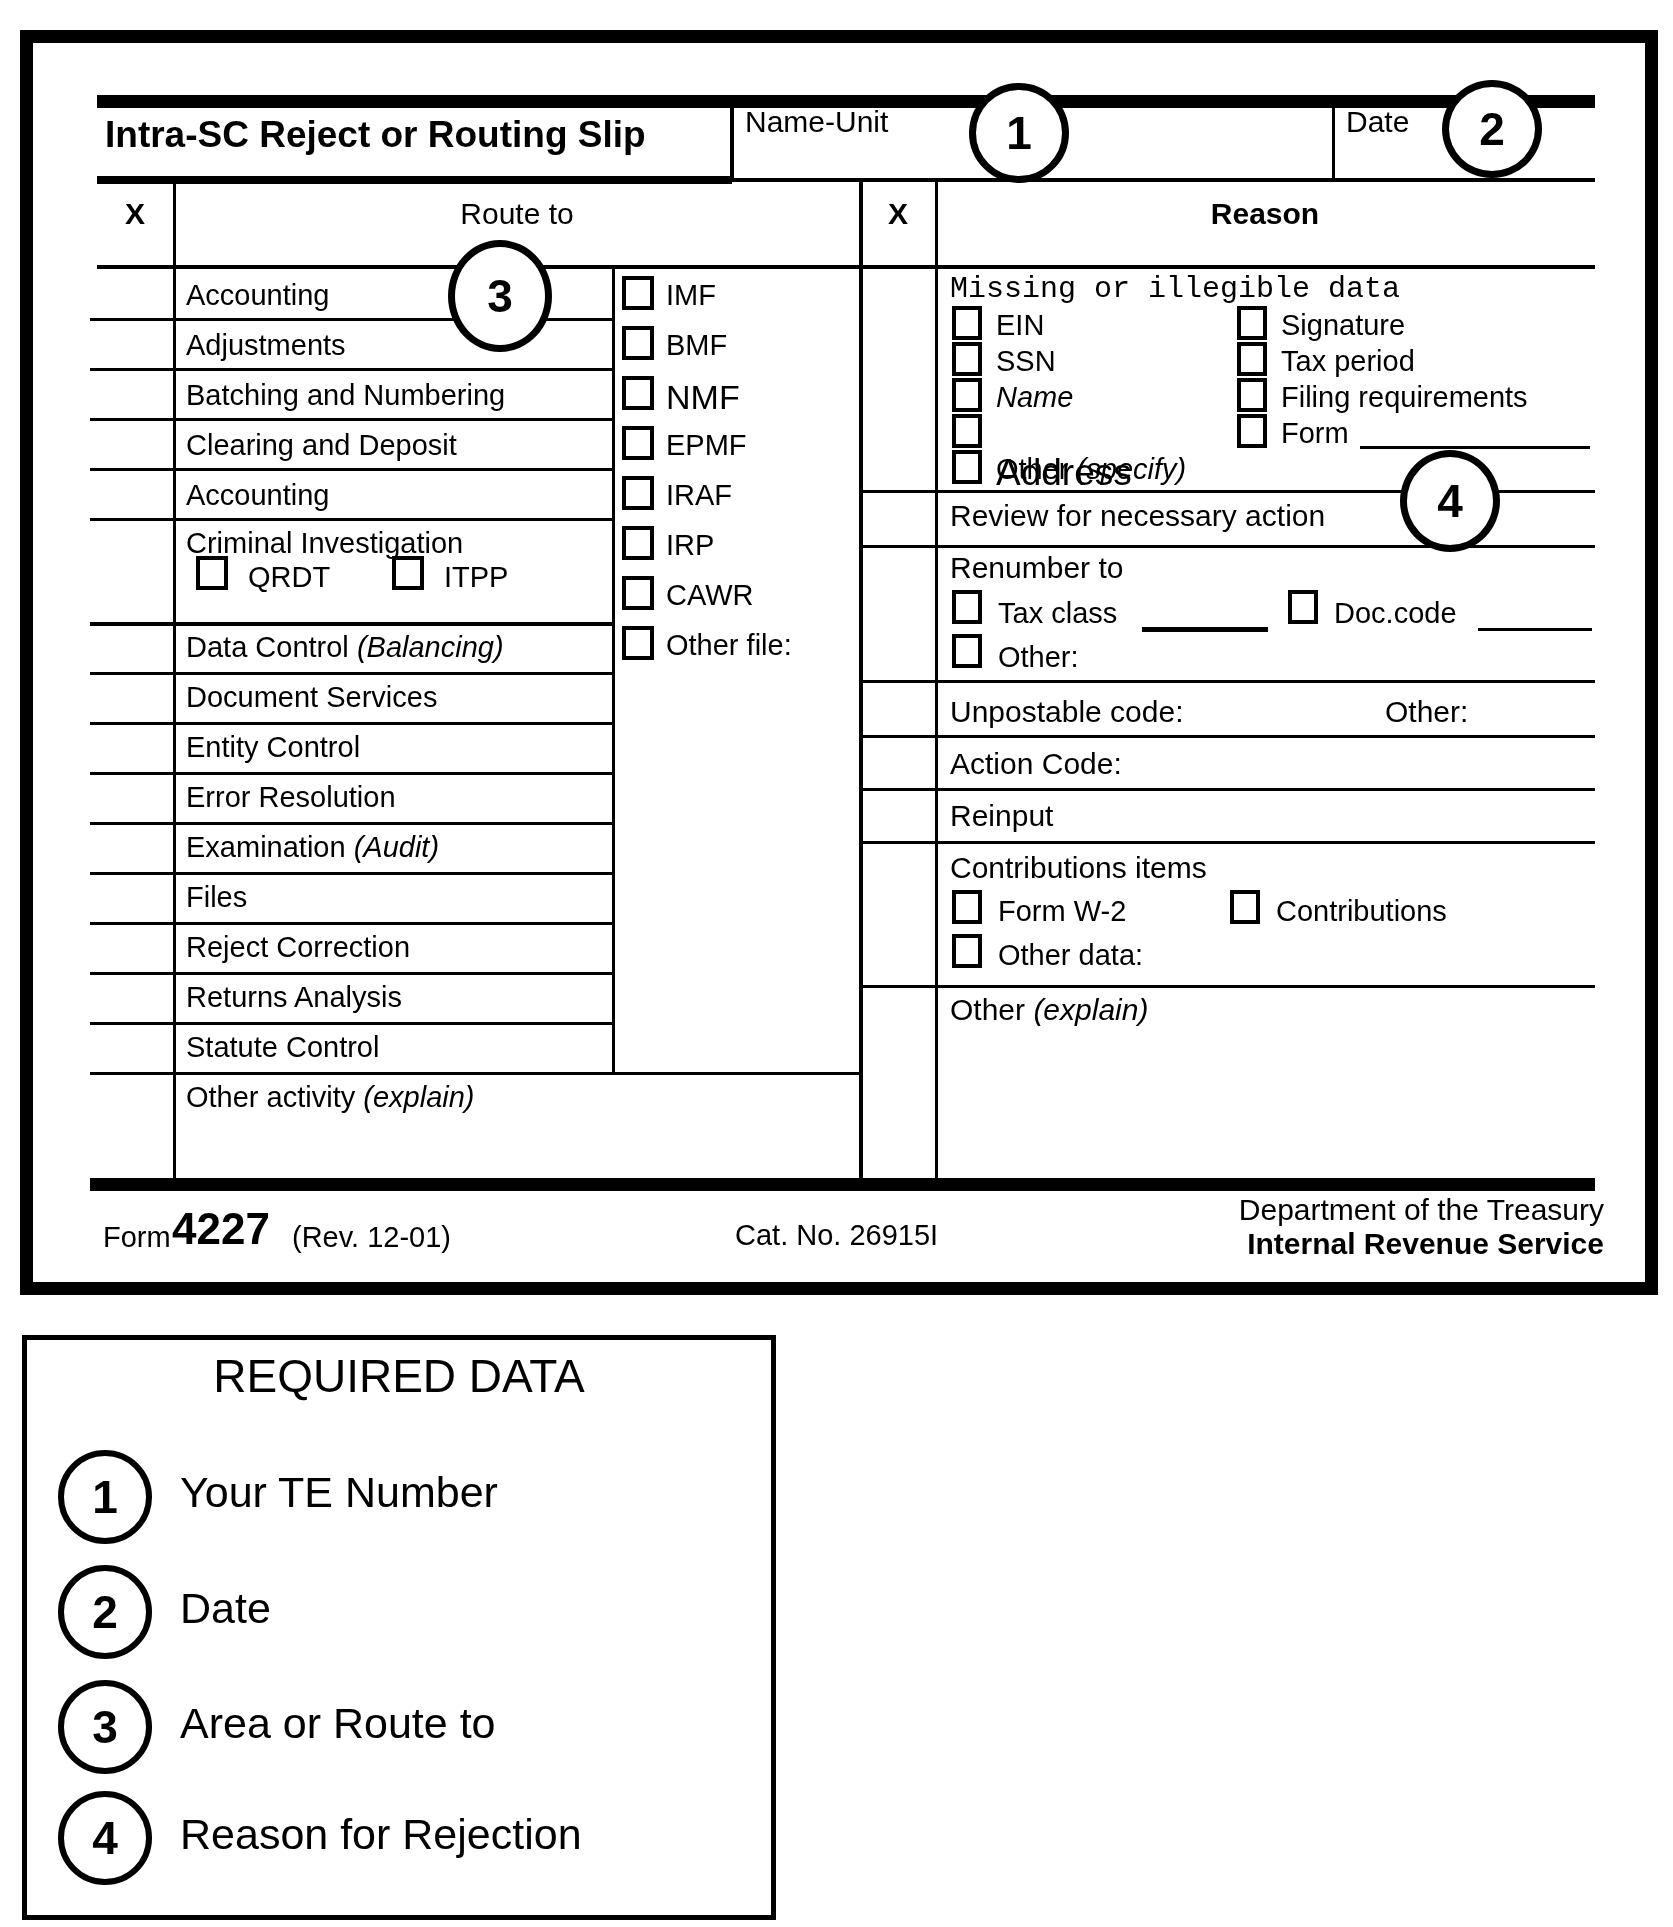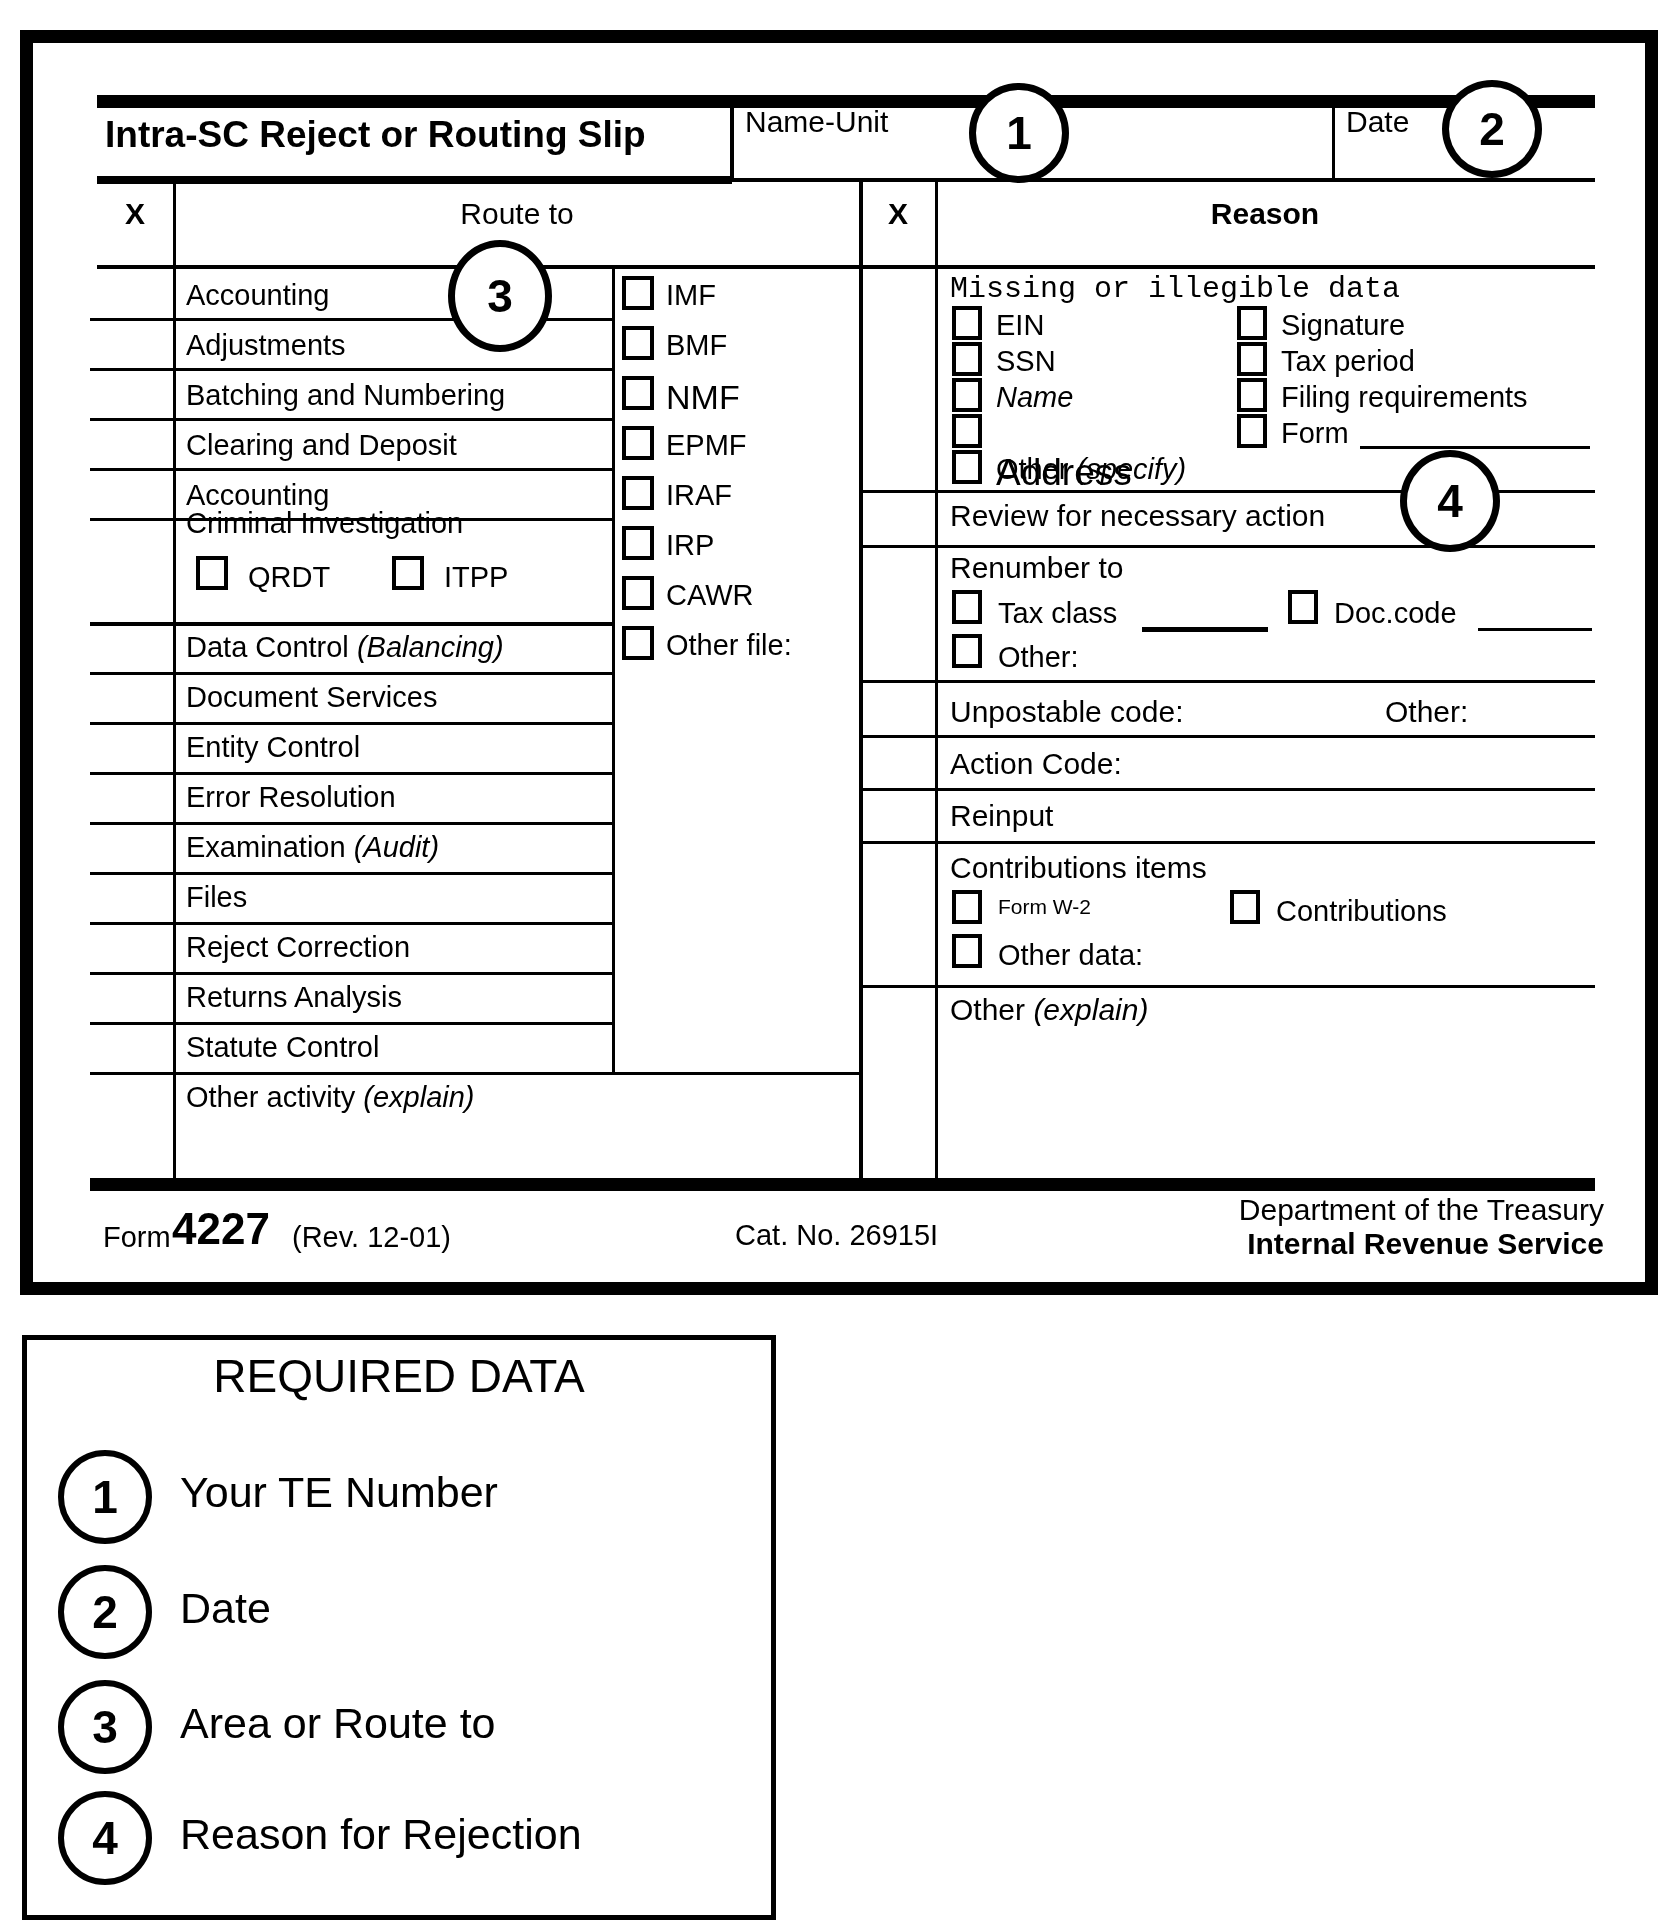--- a/index.html
+++ b/index.html
@@ -77,21 +77,21 @@
 <div class="ln" style="left:90px; top:922px; width:525px; height:3px;"></div>
 <div class="ln" style="left:90px; top:972px; width:525px; height:3px;"></div>
 <div class="ln" style="left:90px; top:1022px; width:525px; height:3px;"></div>
 <div class="ln" style="left:90px; top:1072px; width:771px; height:3px;"></div>
 
 <div class="txt" style="left:186px; top:280px; font-size:29px;">Accounting</div>
 <div class="txt" style="left:186px; top:330px; font-size:29px;">Adjustments</div>
 <div class="txt" style="left:186px; top:380px; font-size:29px;">Batching and Numbering</div>
 <div class="txt" style="left:186px; top:430px; font-size:29px;">Clearing and Deposit</div>
 <div class="txt" style="left:186px; top:480px; font-size:29px;">Accounting</div>
-<div class="txt" style="left:186px; top:508px; font-size:29px;">Criminal Investigation</div>
+<div class="txt" style="left:186px; top:528px; font-size:29px;">Criminal Investigation</div>
 <span class="cb" style="left:196px; top:556px;"></span>
 <div class="txt" style="left:248px; top:562px; font-size:29px;">QRDT</div>
 <span class="cb" style="left:392px; top:556px;"></span>
 <div class="txt" style="left:444px; top:562px; font-size:29px;">ITPP</div>
 <div class="txt" style="left:186px; top:632px; font-size:29px;"><span>Data Control</span> <span class="it">(Balancing)</span></div>
 <div class="txt" style="left:186px; top:682px; font-size:29px;">Document Services</div>
 <div class="txt" style="left:186px; top:732px; font-size:29px;">Entity Control</div>
 <div class="txt" style="left:186px; top:782px; font-size:29px;">Error Resolution</div>
 <div class="txt" style="left:186px; top:832px; font-size:29px;"><span>Examination</span> <span class="it">(Audit)</span></div>
 <div class="txt" style="left:186px; top:882px; font-size:29px;">Files</div>
@@ -160,21 +160,21 @@
 <span class="cb sm" style="left:952px; top:634px;"></span>
 <div class="txt" style="left:998px; top:642px; font-size:29px;">Other:</div>
 
 <div class="txt" style="left:950px; top:696px; font-size:30px;">Unpostable code:</div>
 <div class="txt" style="left:1385px; top:696px; font-size:30px;">Other:</div>
 <div class="txt" style="left:950px; top:748px; font-size:30px;">Action Code:</div>
 <div class="txt" style="left:950px; top:800px; font-size:30px;">Reinput</div>
 
 <div class="txt" style="left:950px; top:852px; font-size:30px;">Contributions items</div>
 <span class="cb sm" style="left:952px; top:890px;"></span>
-<div class="txt" style="left:998px; top:896px; font-size:21px;">Form W-2</div>
+<div class="txt" style="left:998px; top:896px; font-size:29px;">Form W-2</div>
 <span class="cb sm" style="left:1230px; top:890px;"></span>
 <div class="txt" style="left:1276px; top:896px; font-size:29px;">Contributions</div>
 <span class="cb sm" style="left:952px; top:934px;"></span>
 <div class="txt" style="left:998px; top:940px; font-size:29px;">Other data:</div>
 
 <div class="txt" style="left:950px; top:994px; font-size:30px;"><span>Other</span> <span class="it">(explain)</span></div>
 <div class="fill" style="left:945px; top:1030px; width:640px; height:140px;"></div>
 
 <div class="ln" style="left:90px; top:1178px; width:1505px; height:13px;"></div>
 

